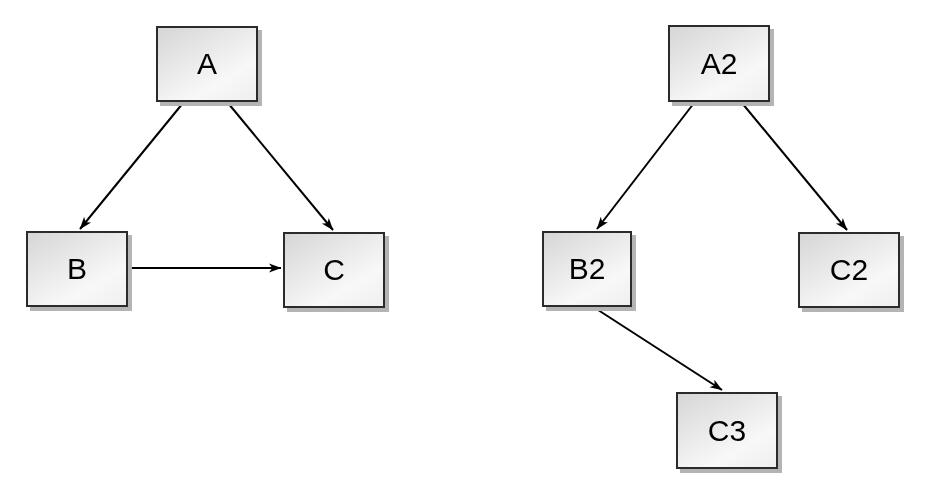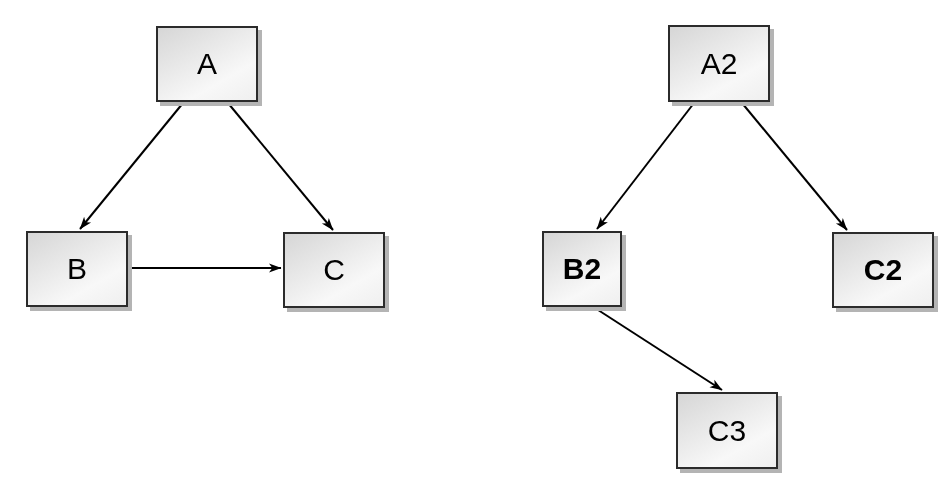--- a/index.html
+++ b/index.html
@@ -56,16 +56,16 @@
       <line x1="228" y1="103" x2="333" y2="230" class="edge-line" marker-end="url(#arrowhead)"></line>
       <line x1="128" y1="268" x2="281" y2="268" class="edge-line" marker-end="url(#arrowhead)"></line>
       <line x1="694" y1="103" x2="597" y2="229" class="edge-line" marker-end="url(#arrowhead)"></line>
       <line x1="742" y1="103" x2="847" y2="230" class="edge-line" marker-end="url(#arrowhead)"></line>
       <line x1="595" y1="308" x2="722" y2="390" class="edge-line" marker-end="url(#arrowhead)"></line>
     </svg>
 <div class="node" style="left: 156px; top: 26px; width: 102px; height: 76px;">A</div>
     <div class="node" style="left: 26px; top: 231px; width: 102px; height: 76px;">B</div>
     <div class="node" style="left: 283px; top: 232px; width: 102px; height: 76px;">C</div>
     <div class="node" style="left: 668px; top: 25px; width: 102px; height: 77px; text-align: right;">A2</div>
-    <div class="node" style="left: 542px; top: 231px; width: 80px; height: 76px; font-weight: bold;">B2</div>
-    <div class="node" style="left: 832px; top: 232px; width: 102px; height: 76px; font-weight: bold;">C2</div>
+    <div class="node" style="left: 542px; top: 231px; width: 90px; height: 76px;">B2</div>
+    <div class="node" style="left: 798px; top: 232px; width: 102px; height: 76px;">C2</div>
     <div class="node" style="left: 676px; top: 392px; width: 102px; height: 77px; text-align: right;">C3</div>
   </div>
 
 </body></html>

